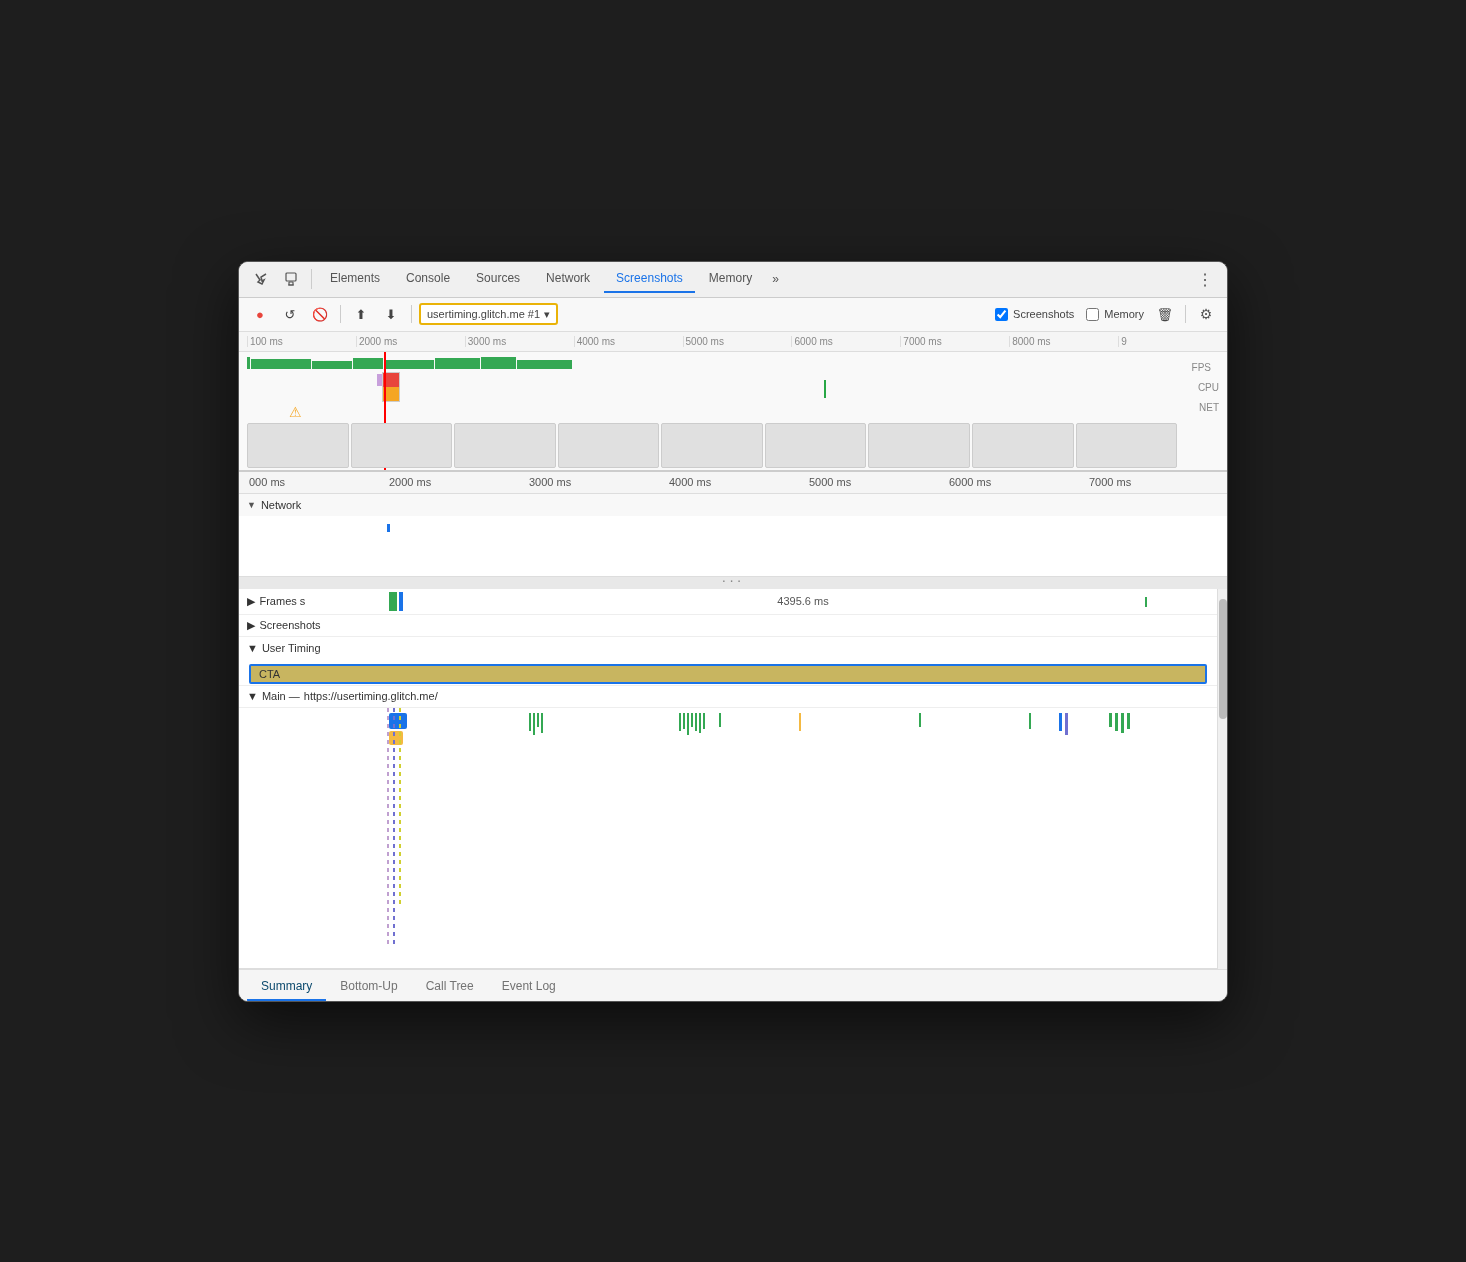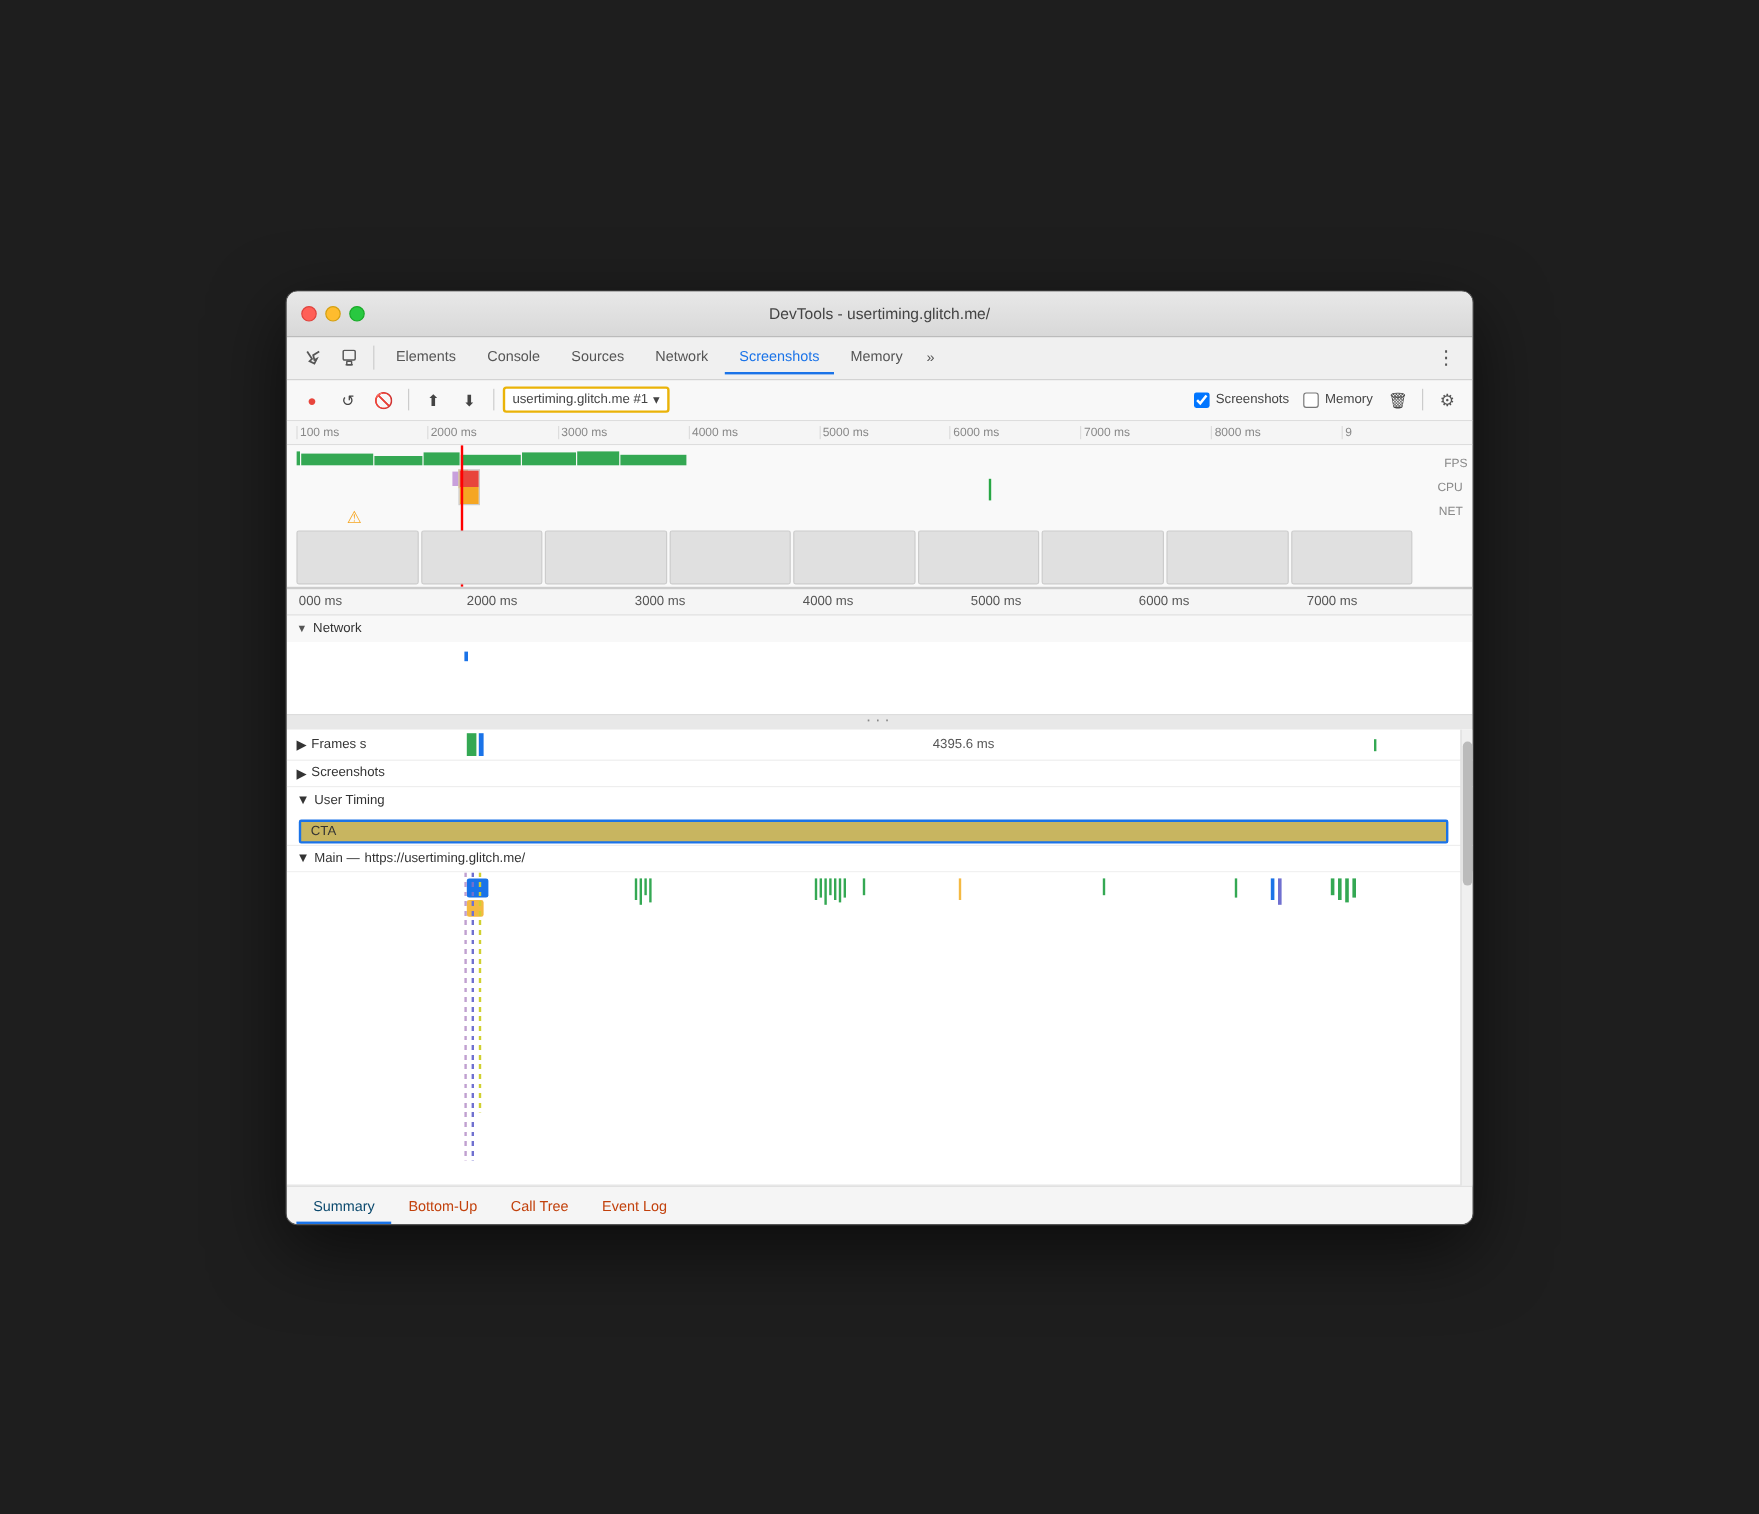--- a/index.html
+++ b/index.html
@@ -216,21 +216,21 @@
     .green-marker-top {
       position: absolute;
       top: 28px;
       width: 2px;
       height: 18px;
       background: #28a745;
       left: 585px;
     }
     .fps-label {
       position: absolute;
-      right: 4px;
+      right: 16px;
       top: 10px;
       font-size: 10px;
       color: #888;
     }
     .cpu-label {
       position: absolute;
       right: 8px;
       top: 30px;
       font-size: 10px;
       color: #888;
@@ -472,21 +472,21 @@
       background: #f5f5f5;
       border-top: 1px solid #ddd;
       height: 32px;
       align-items: flex-end;
       padding: 0 8px;
       gap: 0;
     }
     .bottom-tab {
       padding: 6px 14px;
       font-size: 12px;
-      color: #c2410c;
+      color: #737373;
       cursor: pointer;
       border-bottom: 2px solid transparent;
       white-space: nowrap;
     }
     .bottom-tab.active {
       color: #0c4a6e;
       border-bottom: 2px solid #1a73e8;
     }
     
     .scrollbar-track {
@@ -518,28 +518,20 @@
       letter-spacing: 3px;
       cursor: row-resize;
       padding: 0 8px;
     }
   </style>
 </head>
 <body>
 
 <div class="window">
 
-  <div class="title-bar">
-    <div class="traffic-lights">
-      <div class="traffic-light tl-red"></div>
-      <div class="traffic-light tl-yellow"></div>
-      <div class="traffic-light tl-green"></div>
-    </div>
-    <div class="title-text">DevTools - usertiming.glitch.me/</div>
-  </div>
 
   <div class="devtools-nav">
     <div class="nav-icon-btn">
       <svg width="14" height="14" viewBox="0 0 14 14" fill="none">
         <path d="M2 2 L6 8 L4 10 L8 12 L10 8 L8 9 L7 5 L12 2" stroke="#555" stroke-width="1.5" fill="none"></path>
       </svg>
     </div>
     <div class="nav-icon-btn">
       <svg width="14" height="14" viewBox="0 0 14 14" fill="none">
         <rect x="2" y="1" width="10" height="8" rx="1" stroke="#555" stroke-width="1.2" fill="none"></rect>

